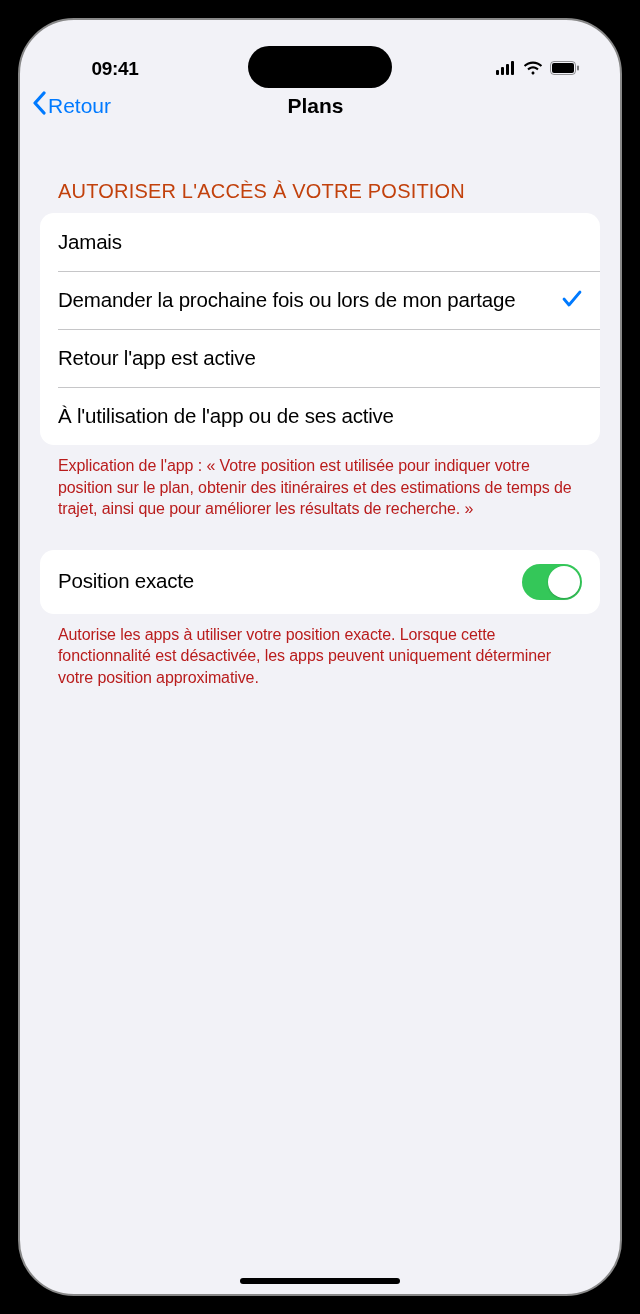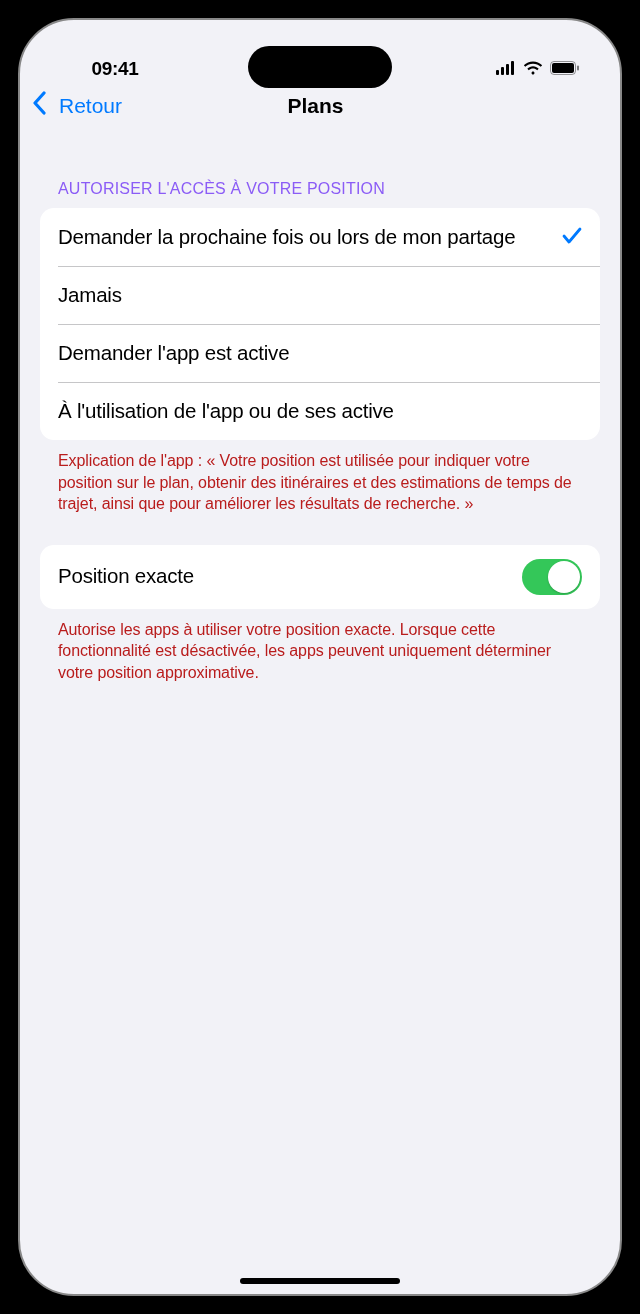--- a/index.html
+++ b/index.html
@@ -60,41 +60,41 @@
       align-items: center;
       height: 52px;
       position: relative;
       padding: 0 12px;
     }
     .back-btn {
       display: flex;
       align-items: center;
       color: #007aff;
       font-size: 21px;
-      gap: 13px;
+      gap: 2px;
     }
     .back-chevron {
       font-size: 28px;
       font-weight: 500;
     }
     .nav-title {
       position: absolute;
       left: 0;
       right: 9px;
       text-align: center;
       font-size: 21px;
       font-weight: 600;
       pointer-events: none;
     }
     .content {
       padding: 0 20px;
     }
     .section-header {
-      font-size: 16px;
-      color: #8b5cf6;
+      font-size: 20px;
+      color: #c2410c;
       padding: 48px 18px 10px 18px;
       letter-spacing: 0.2px;
       text-transform: uppercase;
     }
     .list-group {
       background: #fff;
       border-radius: 14px;
       overflow: hidden;
     }
     .list-row {
@@ -210,32 +210,32 @@
     </div>
     <div class="nav-title">Plans</div>
   </div>
 
   <div class="content">
 
     <div class="section-header">AUTORISER L'ACCÈS À VOTRE POSITION</div>
 
     <div class="list-group">
       <div class="list-row">
+        <span class="row-label">Jamais</span>
+      </div>
+      <div class="list-row">
         <span class="row-label">Demander la prochaine fois ou lors de mon partage</span>
         <span class="checkmark">
           <svg width="20" height="18" viewBox="0 0 20 18">
               <path d="M2 9l5 6L18 2" stroke="#007aff" stroke-width="2.8" fill="none" stroke-linecap="round" stroke-linejoin="round"></path>
             </svg>
         </span>
       </div>
       <div class="list-row">
-        <span class="row-label">Jamais</span>
-      </div>
-      <div class="list-row">
-        <span class="row-label">Demander l'app est active</span>
+        <span class="row-label">Retour l'app est active</span>
       </div>
       <div class="list-row">
         <span class="row-label">À l'utilisation de l'app ou de ses active</span>
       </div>
     </div>
 
     <div class="footer-text">Explication de l'app : « Votre position est utilisée pour indiquer votre position sur le plan, obtenir des itinéraires et des estimations de temps de trajet, ainsi que pour améliorer les résultats de recherche. »</div>
 
     <div class="spacer"></div>
 

